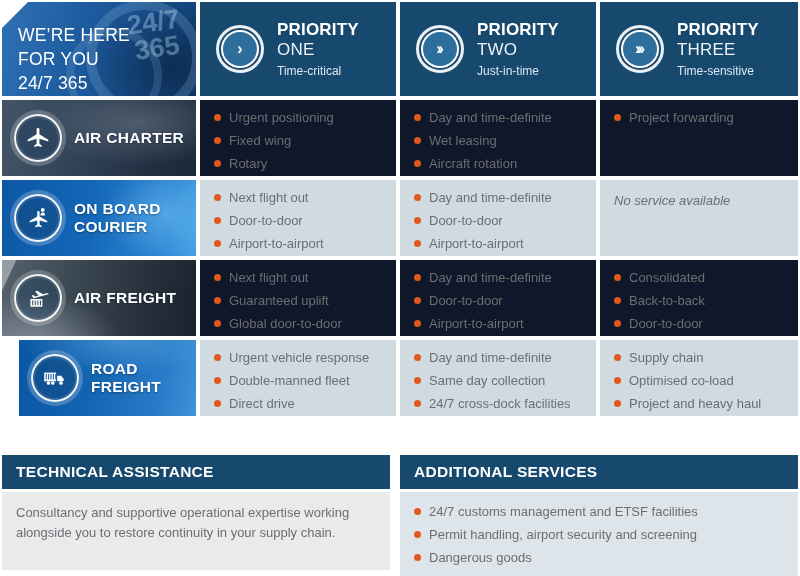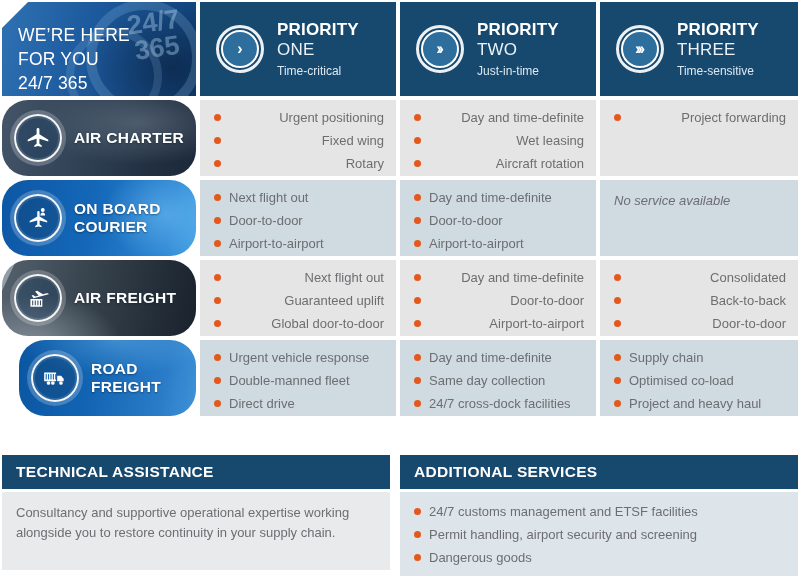--- a/index.html
+++ b/index.html
@@ -55,21 +55,21 @@
   .pcircle .chev{
     position:relative;color:#fff;font-weight:700;font-size:16px;
     letter-spacing:-3px;padding-right:3px;line-height:1;
   }
   .ptitle{font-size:17px;letter-spacing:.2px;}
   .ptitle .bold{font-weight:700;}
   .ptitle .light{font-weight:400;color:#eaf2f8;}
   .psub{font-size:12px;color:#dce9f2;margin-top:4px;font-weight:400;}
 
   
-  .rowhead{display:flex;align-items:center;padding-left:12px;color:#fff;border-radius:26px;}
+  .rowhead{display:flex;align-items:center;padding-left:12px;color:#fff;}
   .rowhead .label{
     font-weight:700;font-size:15.5px;line-height:1.15;letter-spacing:.3px;
     max-width:118px;text-shadow:0 1px 2px rgba(0,20,40,.45);
   }
   .rcircle{
     width:44px;height:44px;border-radius:50%;flex:0 0 44px;
     border:2px solid rgba(255,255,255,.95);
     box-shadow:0 0 0 4px rgba(255,255,255,.22), inset 0 0 0 2px rgba(255,255,255,.12);
     display:flex;align-items:center;justify-content:center;margin-right:12px;
     background:rgba(20,60,100,.35);
@@ -95,21 +95,21 @@
   }
   .photo-road{
     background:
       radial-gradient(140px 50px at 55% 0%, rgba(120,190,240,.4), rgba(120,190,240,0) 70%),
       linear-gradient(100deg,#0a56a2 0%, #1264b2 40%, #2a7cc8 80%, #3f93d8 100%);
     margin-left: 17px;
   }
 
   
   .content{padding:9px 12px 8px 14px;}
-  .bg-gray{background:#e5e5e5;text-align:right;}
+  .bg-gray{background:#0f172a;}
   .bg-blue{background:#cfdae1;}
   ul.svc{list-style:none;margin:0;padding:0;}
   ul.svc li{
     position:relative;padding-left:15px;margin:0 0 4px 0;
     font-size:13px;line-height:1.45;color:#6d6e71;
   }
   ul.svc li::before{
     content:"";position:absolute;left:0;top:5px;width:7px;height:7px;border-radius:50%;
     background:#e4581c;
   }

